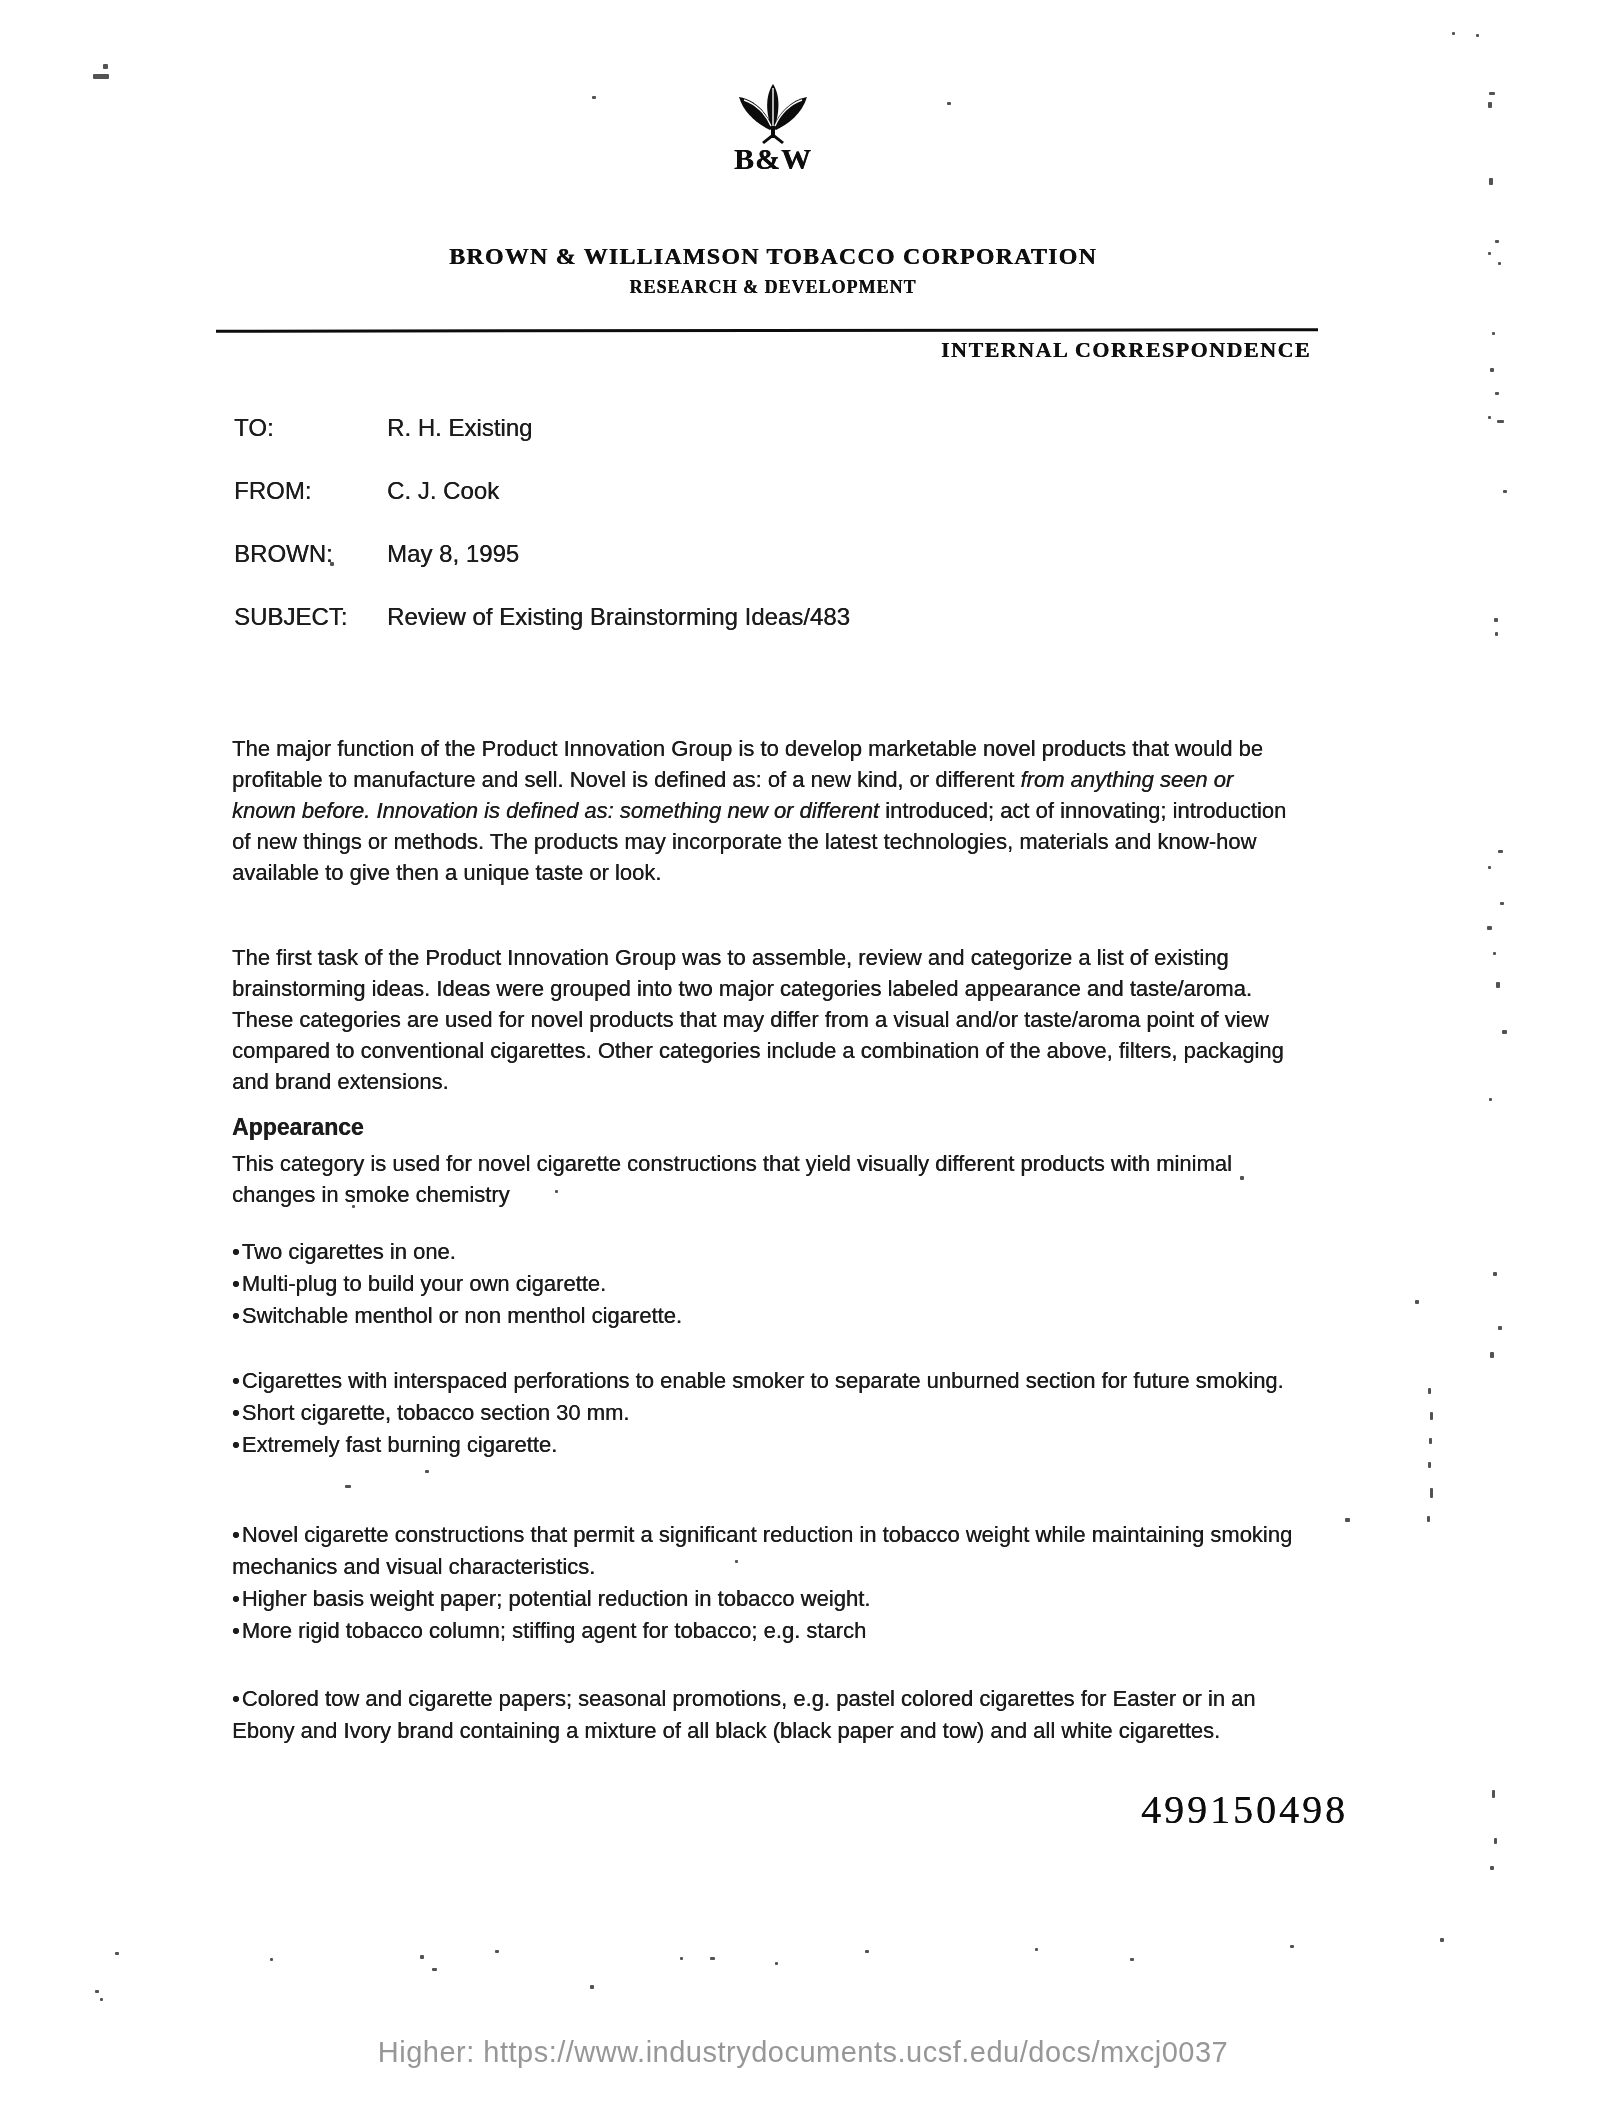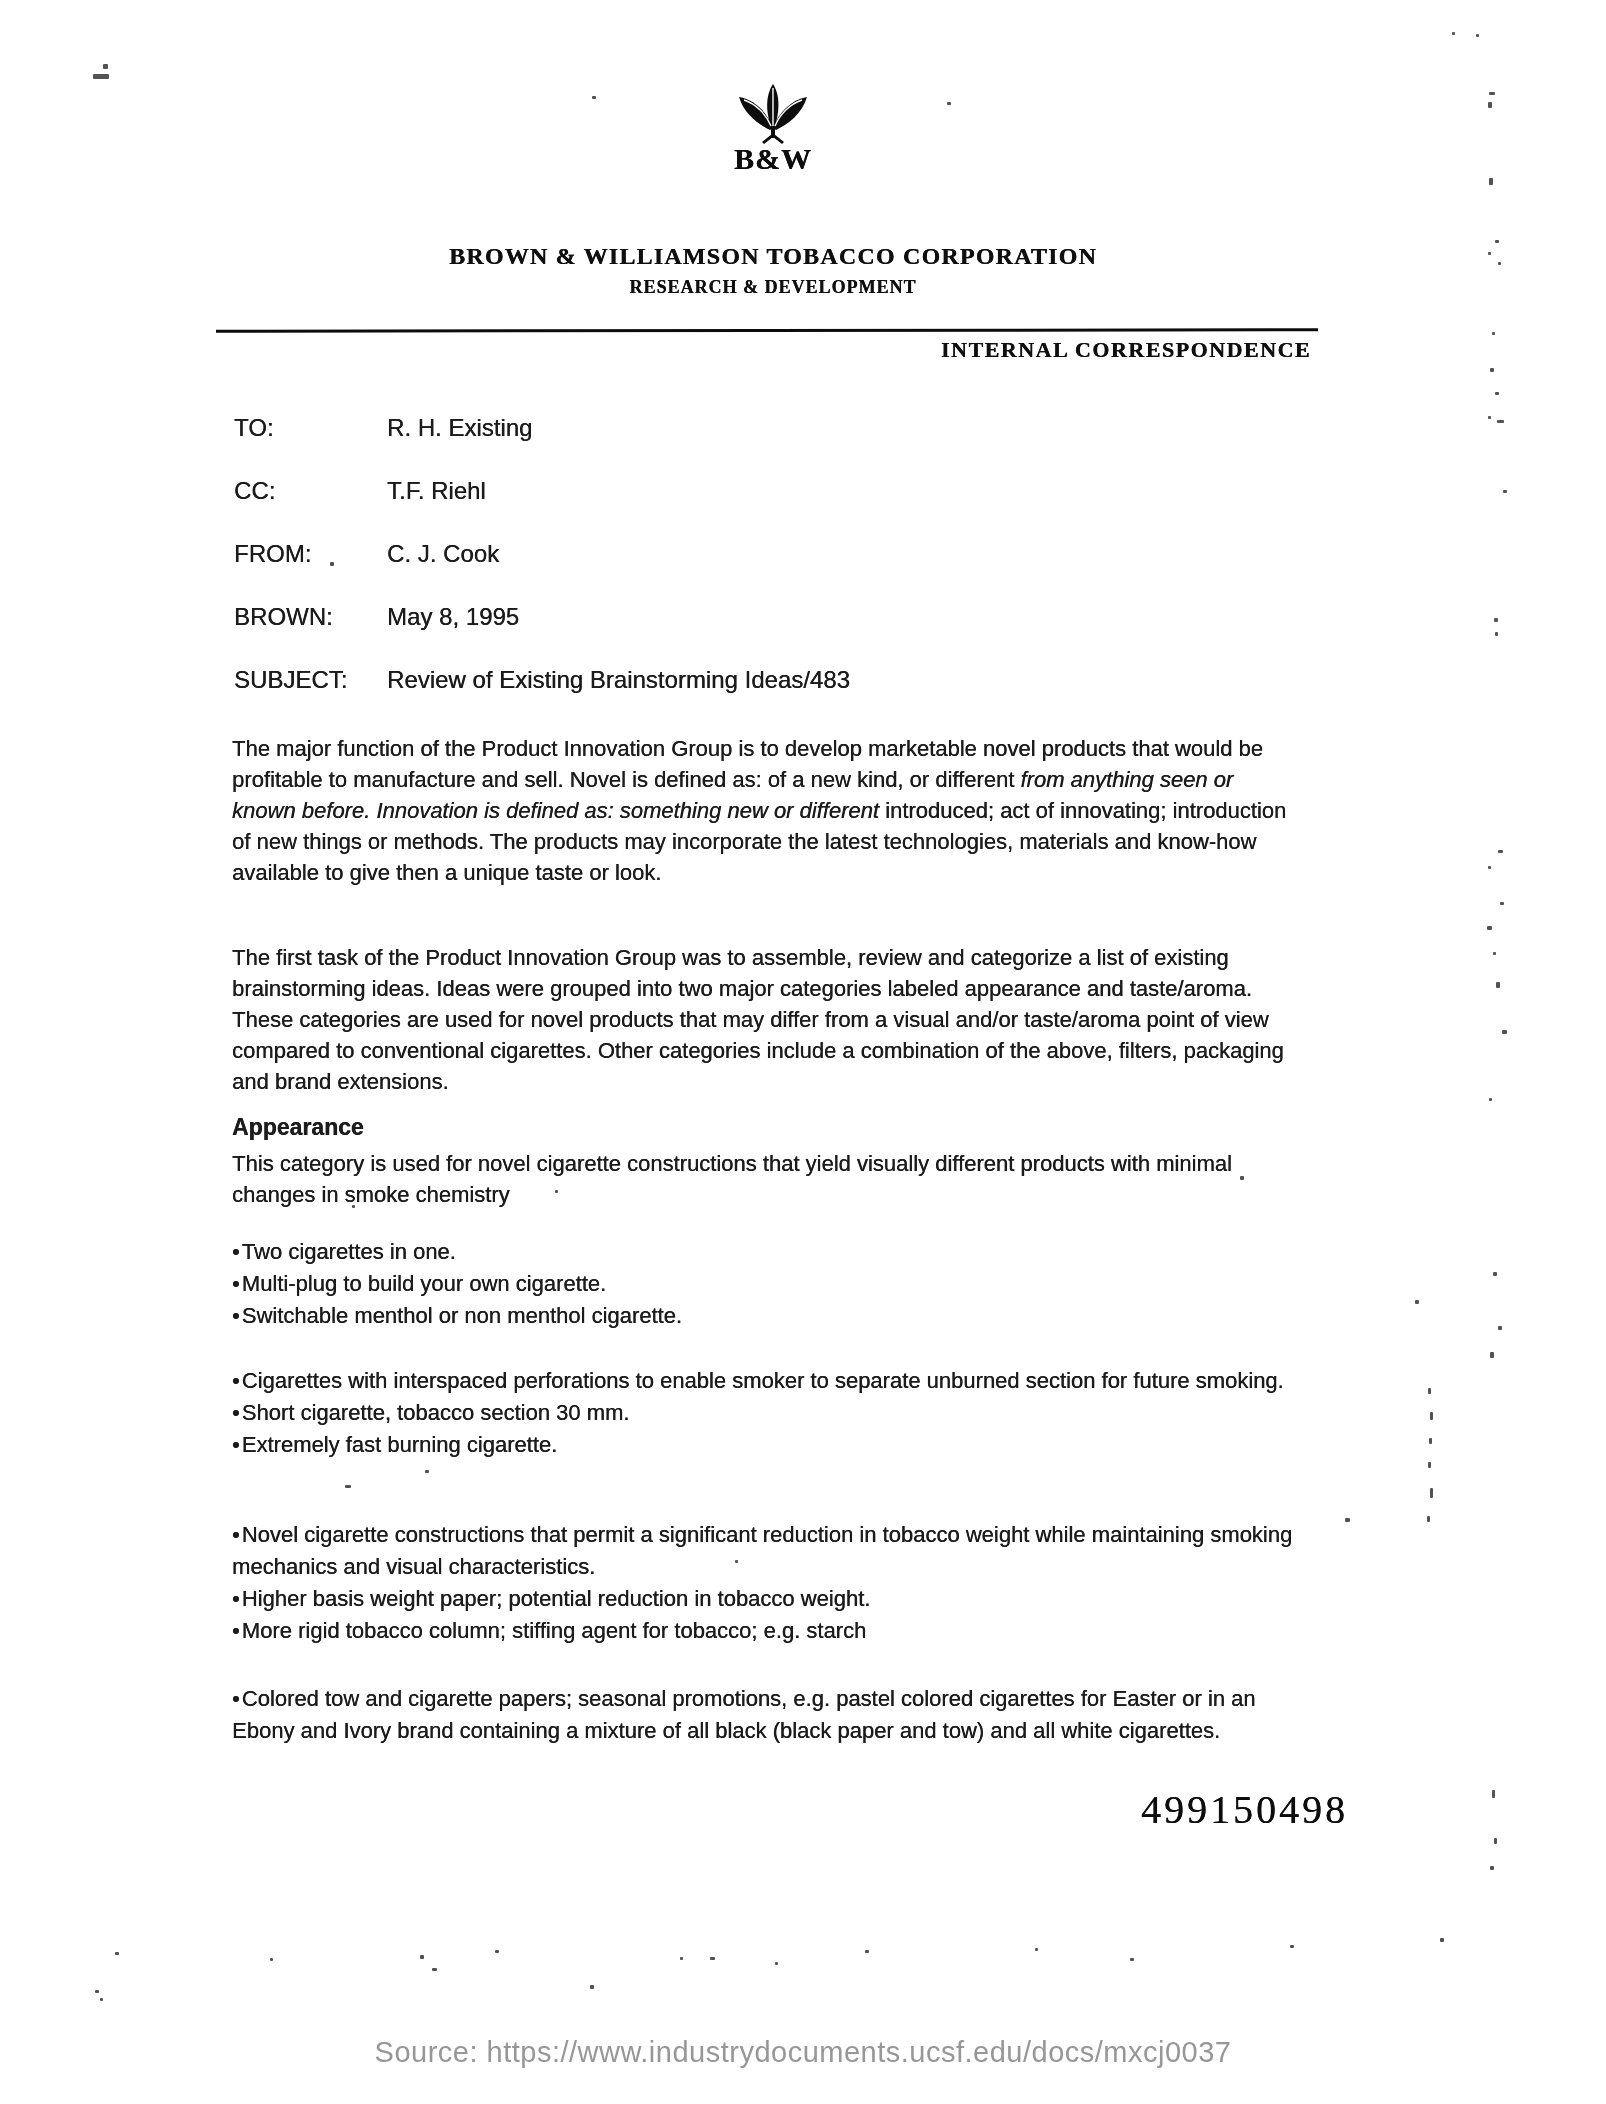--- a/index.html
+++ b/index.html
@@ -173,23 +173,20 @@
   <div class="company">BROWN &amp; WILLIAMSON TOBACCO CORPORATION</div>
   <div class="division">RESEARCH &amp; DEVELOPMENT</div>
   <div class="rule"></div>
   <div class="internal">INTERNAL CORRESPONDENCE</div>
 
   <div class="meta">
     <div class="meta-row">
       <span class="meta-label">TO:</span><span class="meta-value">R. H. Existing</span>
     </div>
     <div class="meta-row">
-      <span class="meta-label">CC:</span><span class="meta-value">T.F. Riehl</span>
-    </div>
-    <div class="meta-row">
       <span class="meta-label">FROM:</span><span class="meta-value">C. J. Cook</span>
     </div>
     <div class="meta-row">
       <span class="meta-label">BROWN:</span><span class="meta-value">May 8, 1995</span>
     </div>
     <div class="meta-row">
       <span class="meta-label">SUBJECT:</span><span class="meta-value">Review of Existing Brainstorming Ideas/483</span>
     </div>
   </div>
 
@@ -216,15 +213,15 @@
     <li>Novel cigarette constructions that permit a significant reduction in tobacco weight while maintaining smoking mechanics and visual characteristics.</li>
     <li>Higher basis weight paper; potential reduction in tobacco weight.</li>
     <li>More rigid tobacco column; stiffing agent for tobacco; e.g. starch</li>
   </ul>
 
   <ul class="bullets g4">
     <li>Colored tow and cigarette papers; seasonal promotions, e.g. pastel colored cigarettes for Easter or in an Ebony and Ivory brand containing a mixture of all black (black paper and tow) and all white cigarettes.</li>
   </ul>
 
   <div class="doc-number">499150498</div>
-  <div class="source">Source: https://www.industrydocuments.ucsf.edu/docs/mxcj0037</div>
+  <div class="source">Higher: https://www.industrydocuments.ucsf.edu/docs/mxcj0037</div>
 
 </div>
 
 </body></html>

